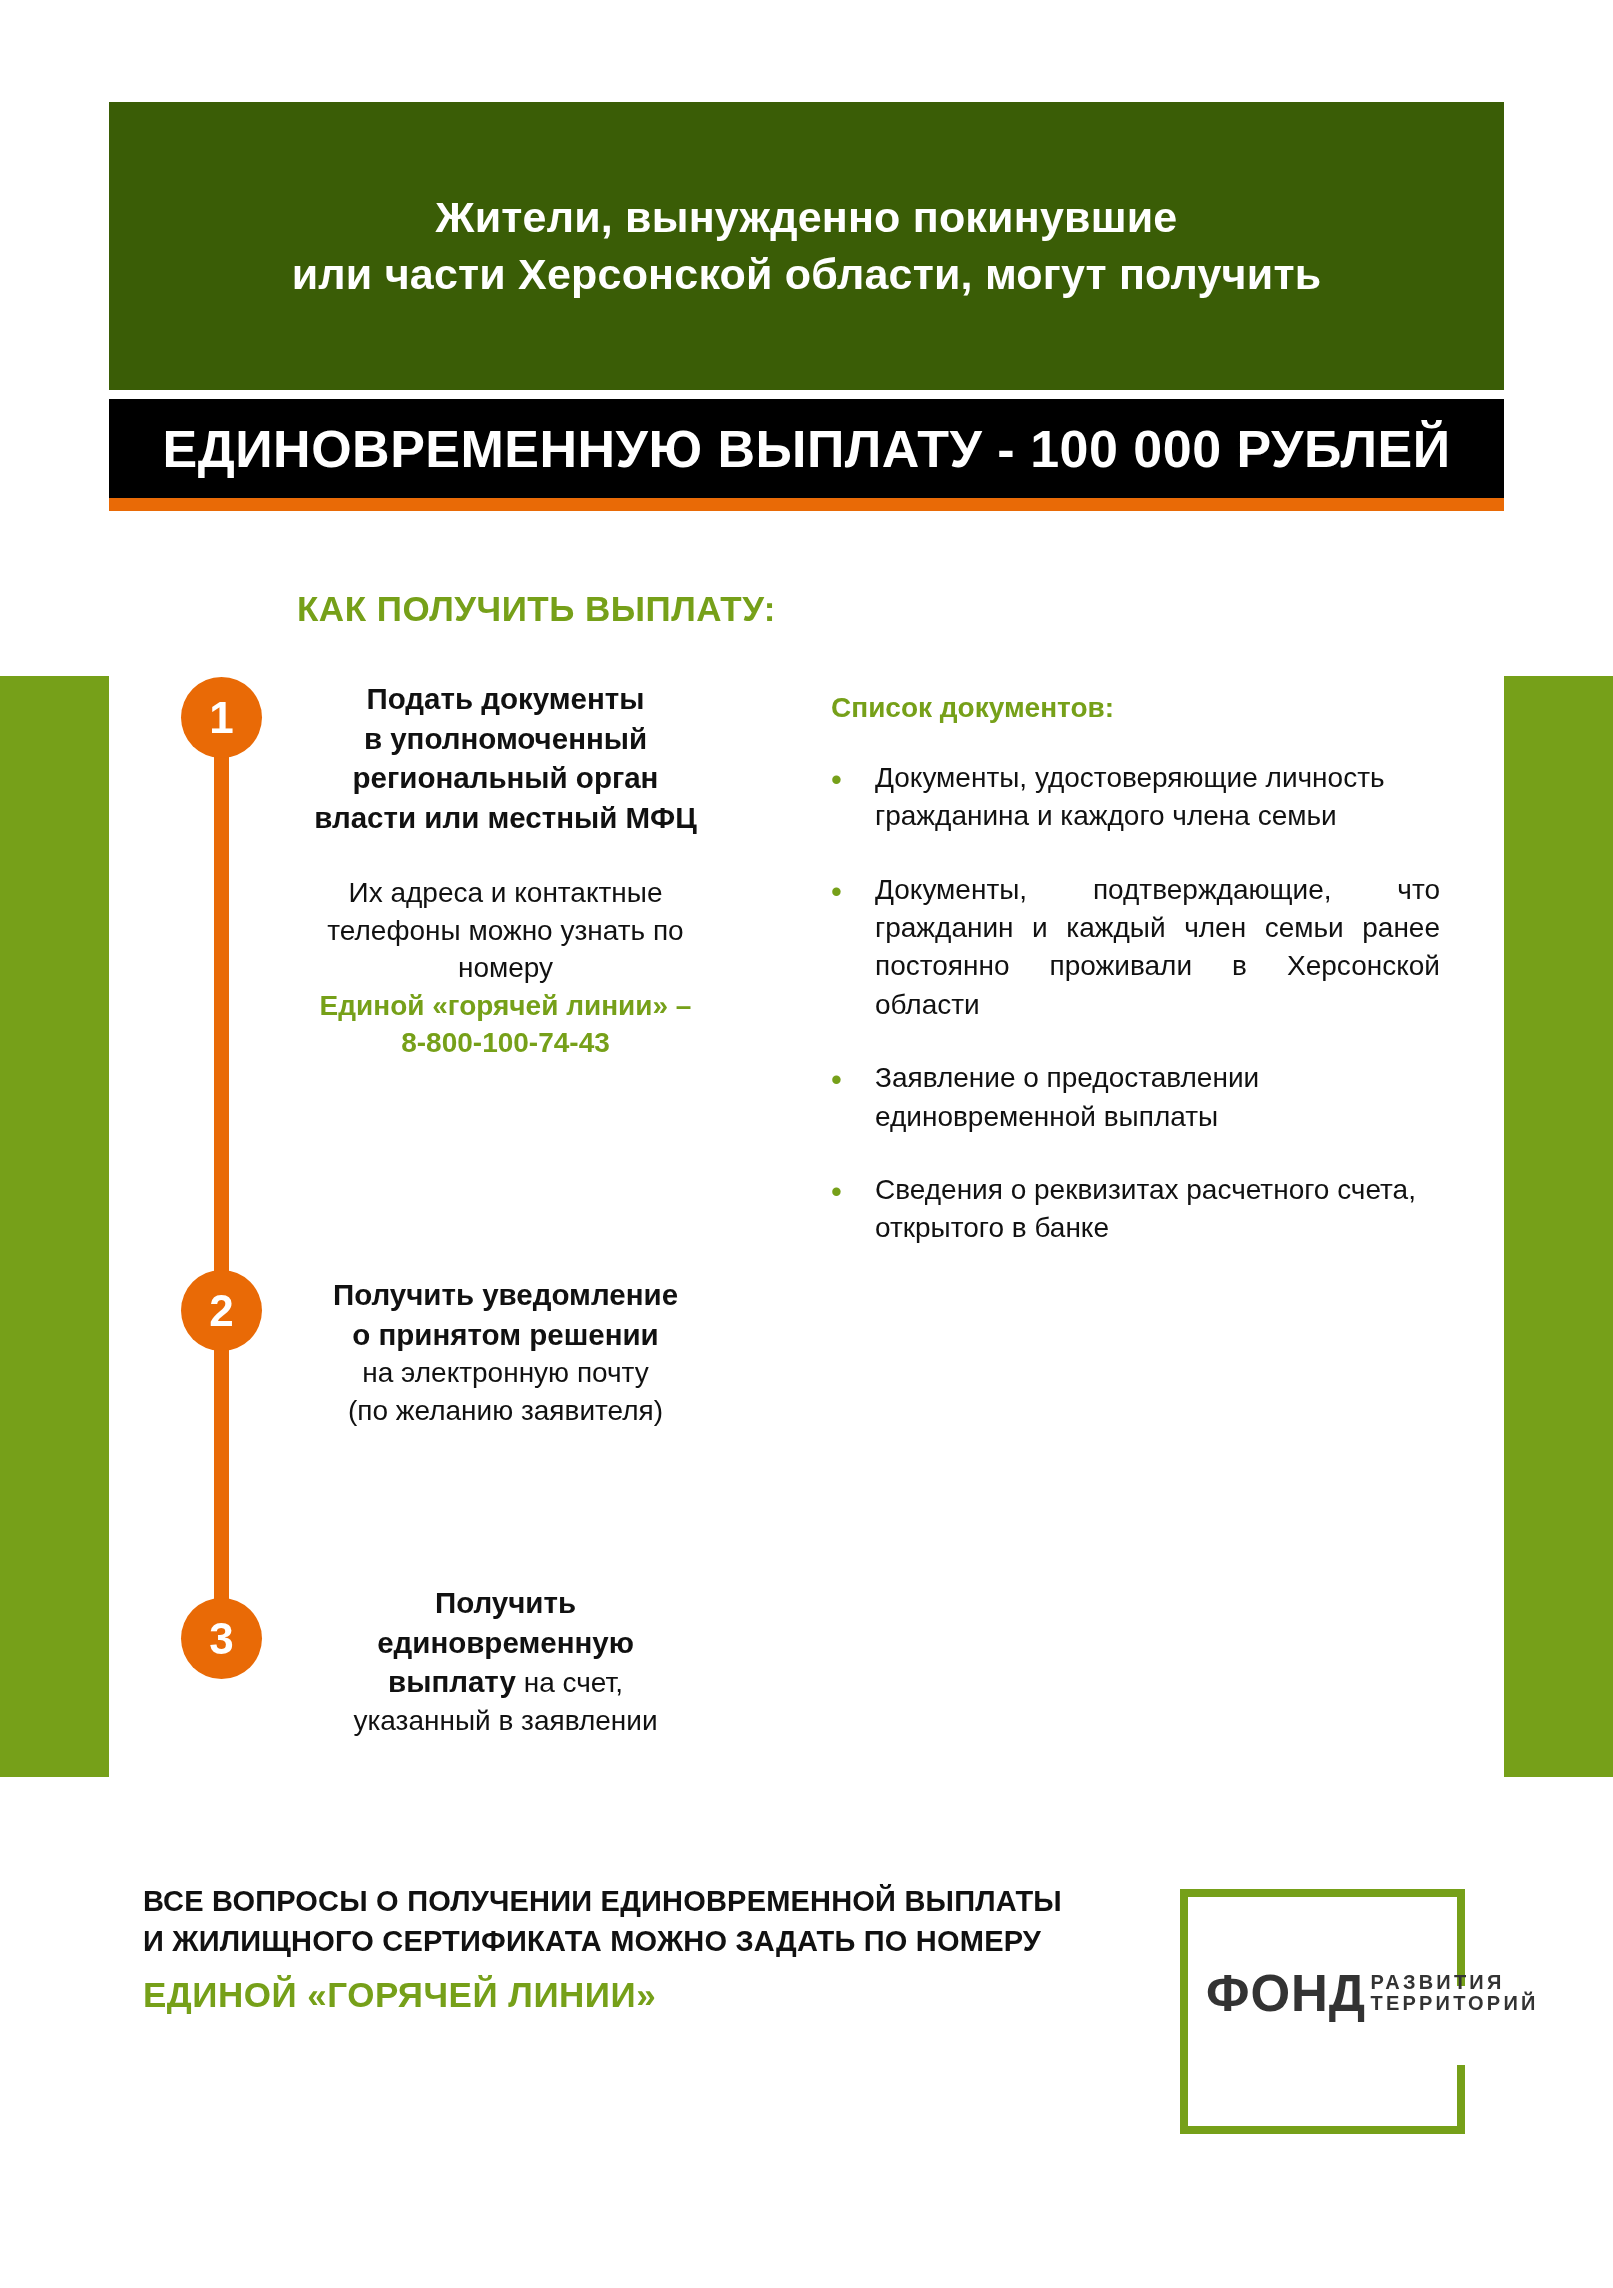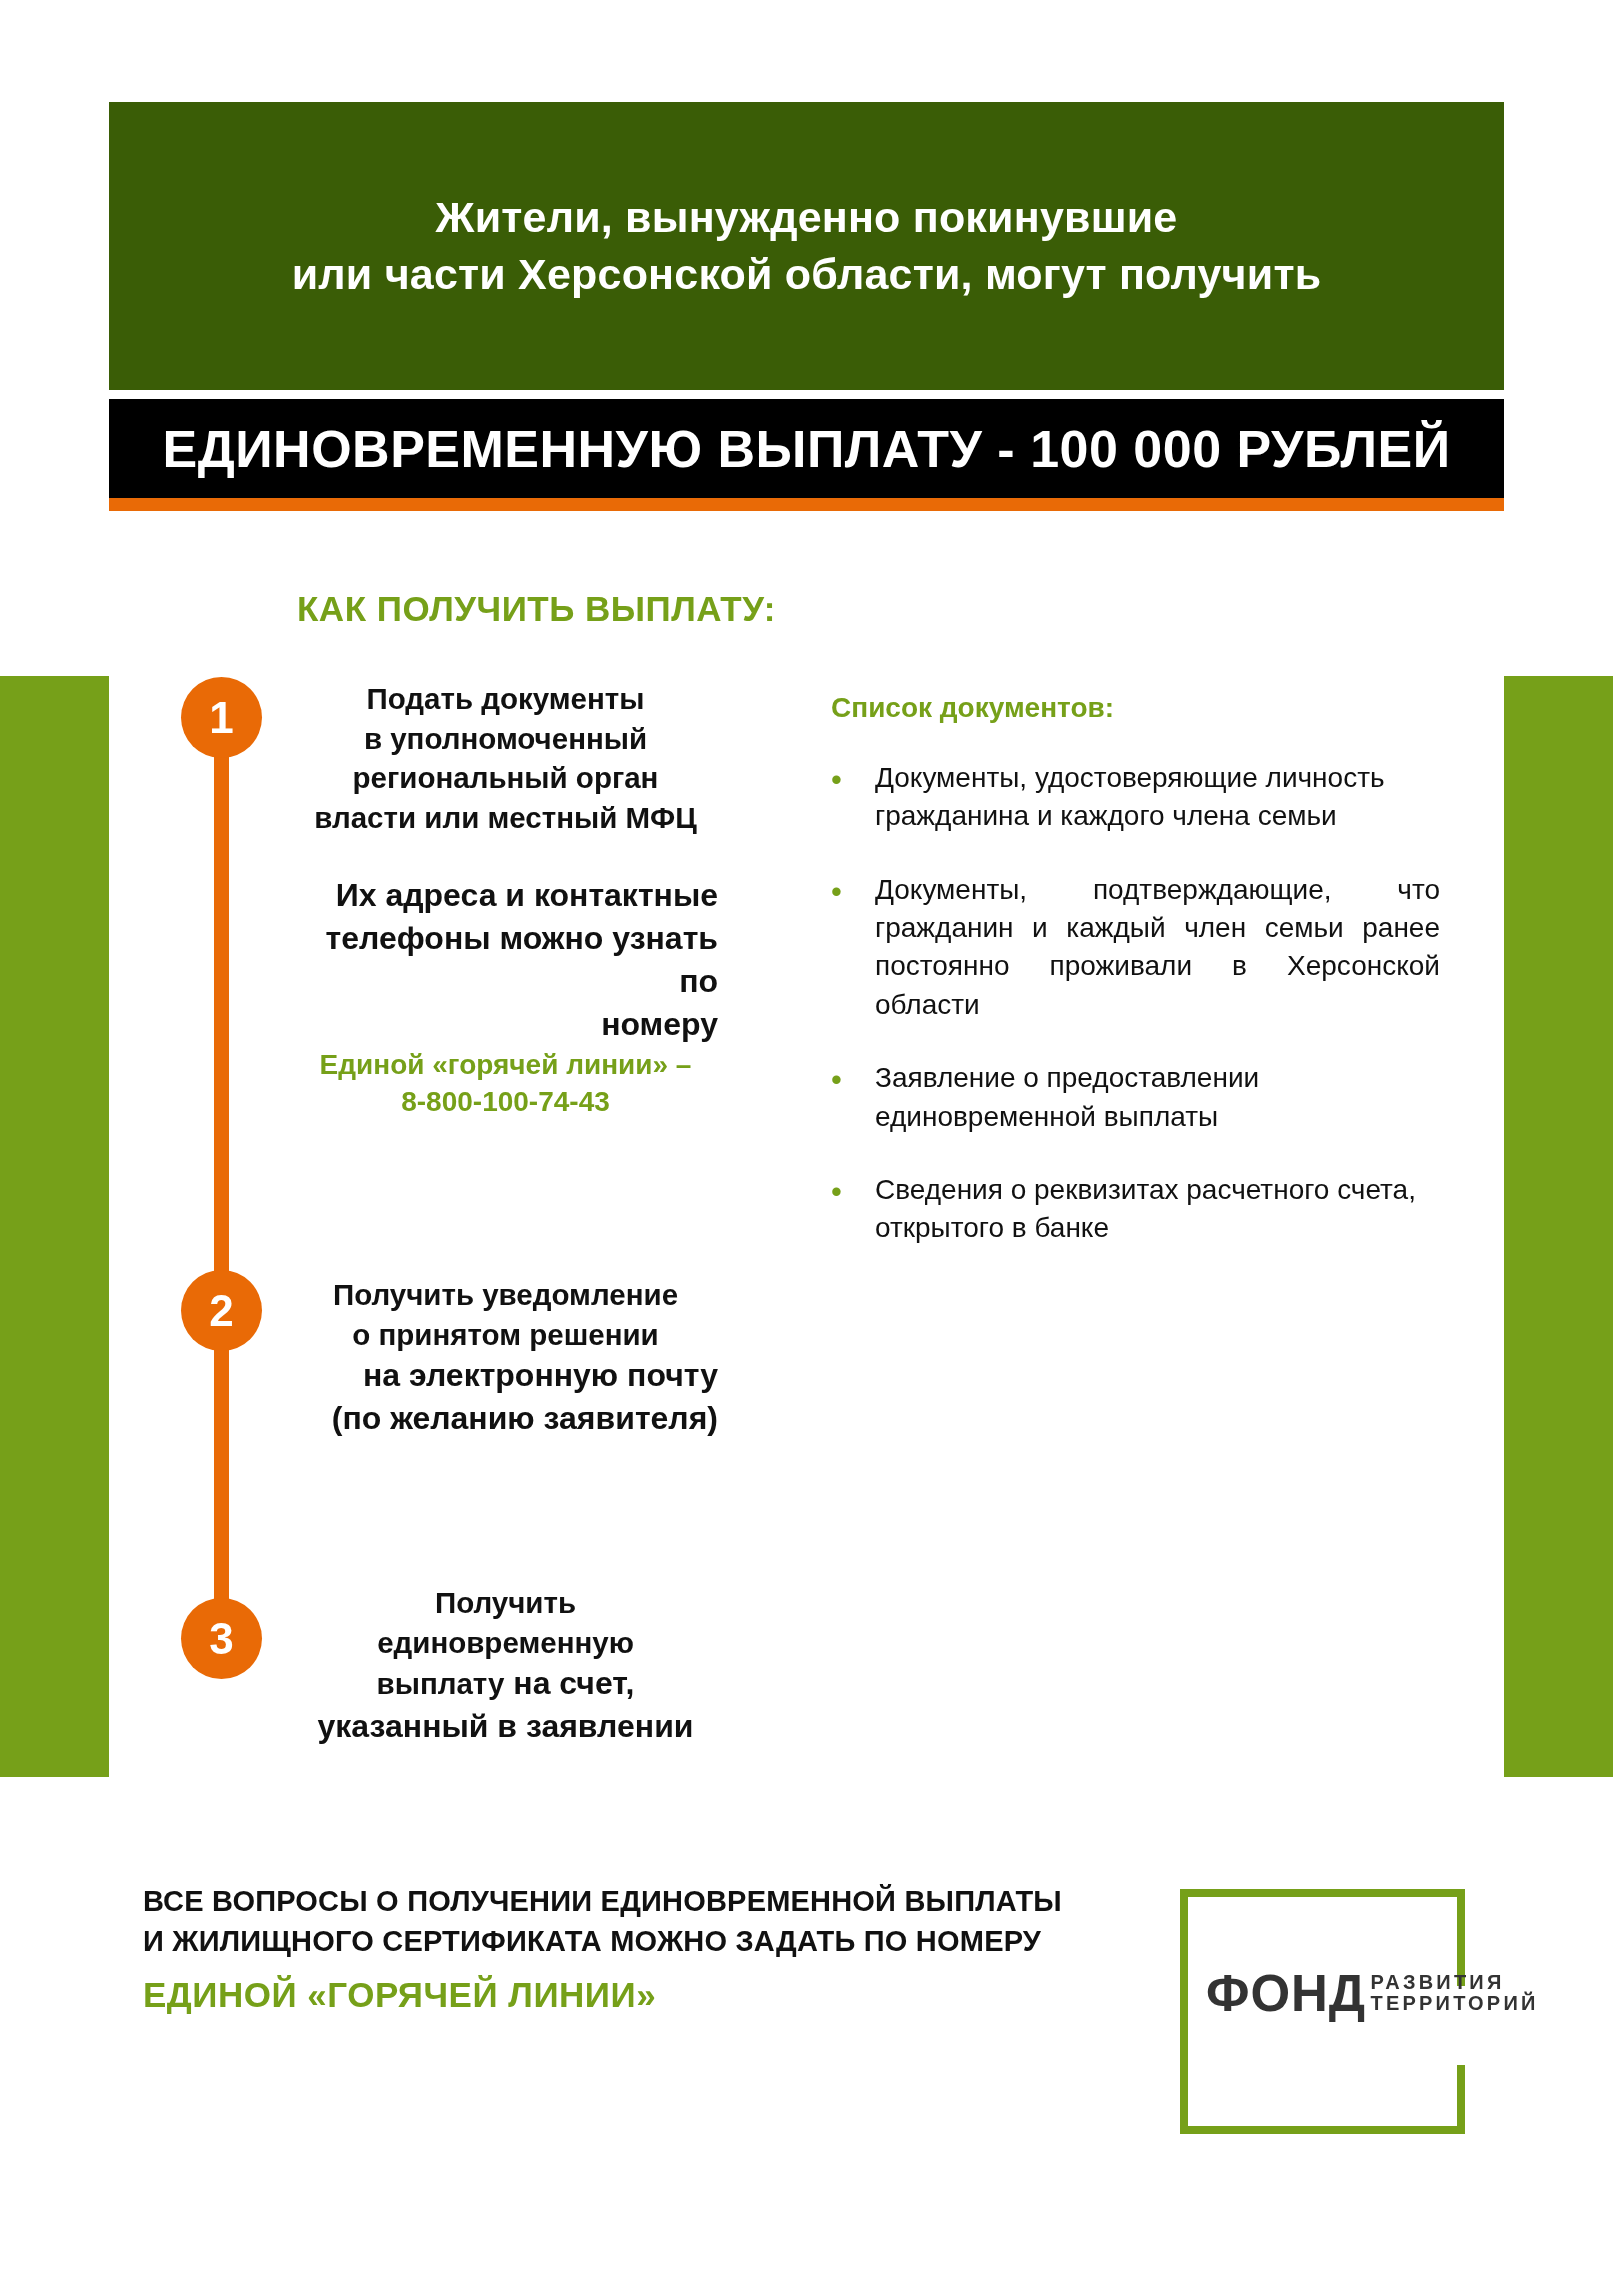--- a/index.html
+++ b/index.html
@@ -120,24 +120,23 @@
   .step-block.b1{ left:293px; top:679px; }
   .step-block.b2{ left:293px; top:1275px; }
   .step-block.b3{ left:293px; top:1583px; }
 
   .step-strong{
     font-size:29.5px;
     font-weight:bold;
     line-height:1.34;
   }
   .step-normal{
-    font-size:32px;
-    font-weight:bold;
+    font-size:28px;
+    font-weight:normal;
     line-height:1.34;
-    text-align:right;
   }
   .step-gap{ height:37px; }
   .hotline-green{
     color:#76A019;
     font-size:28px;
     font-weight:bold;
     line-height:1.34;
   }
 
   

